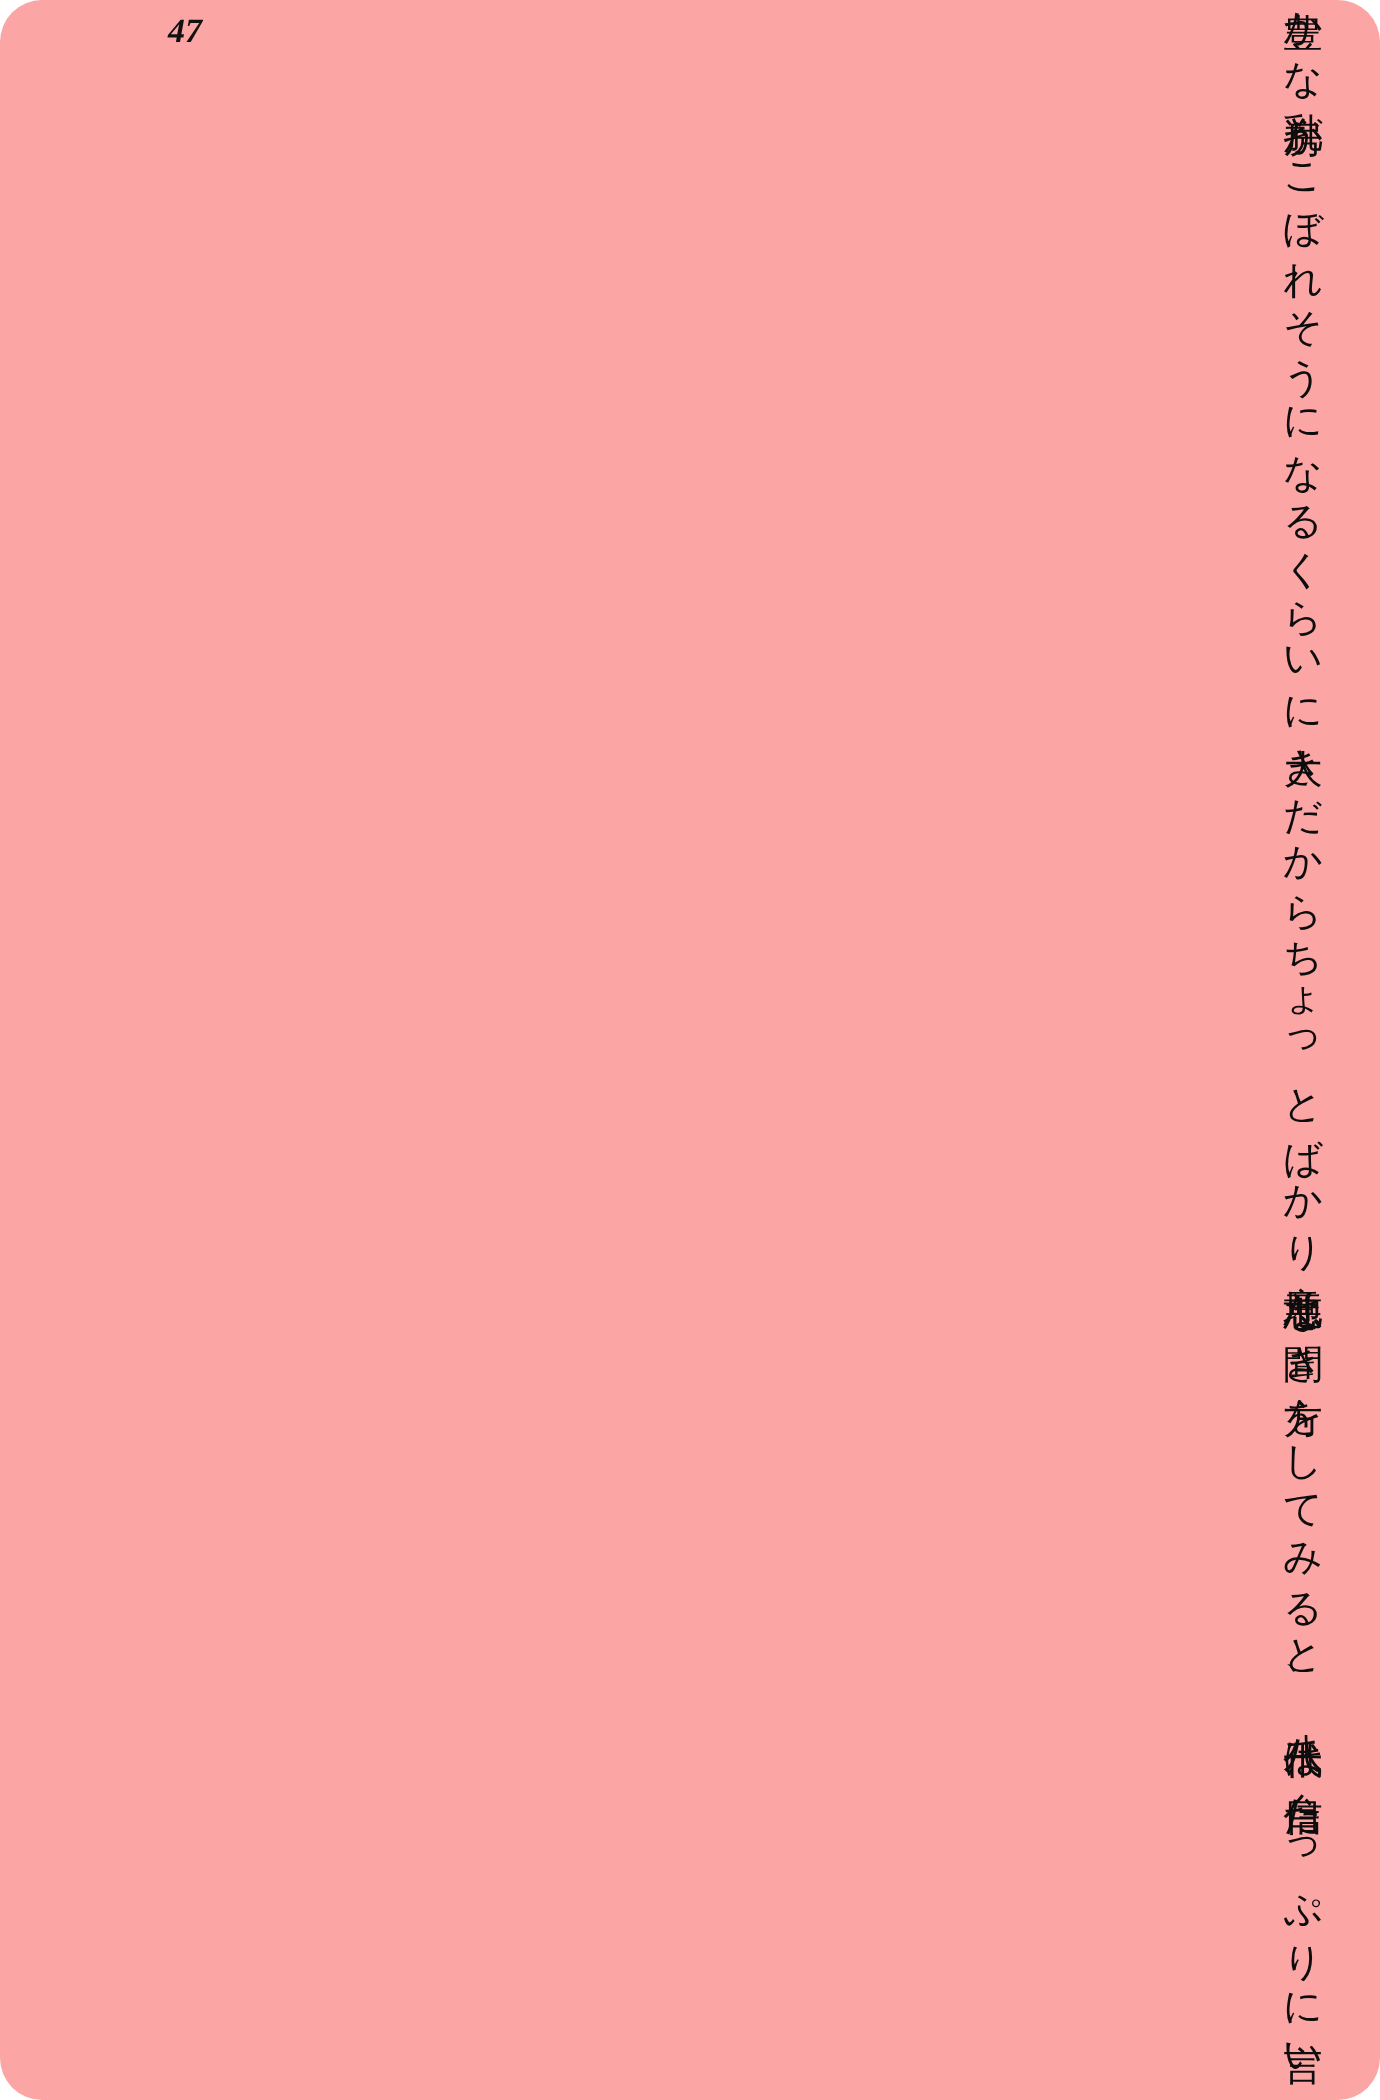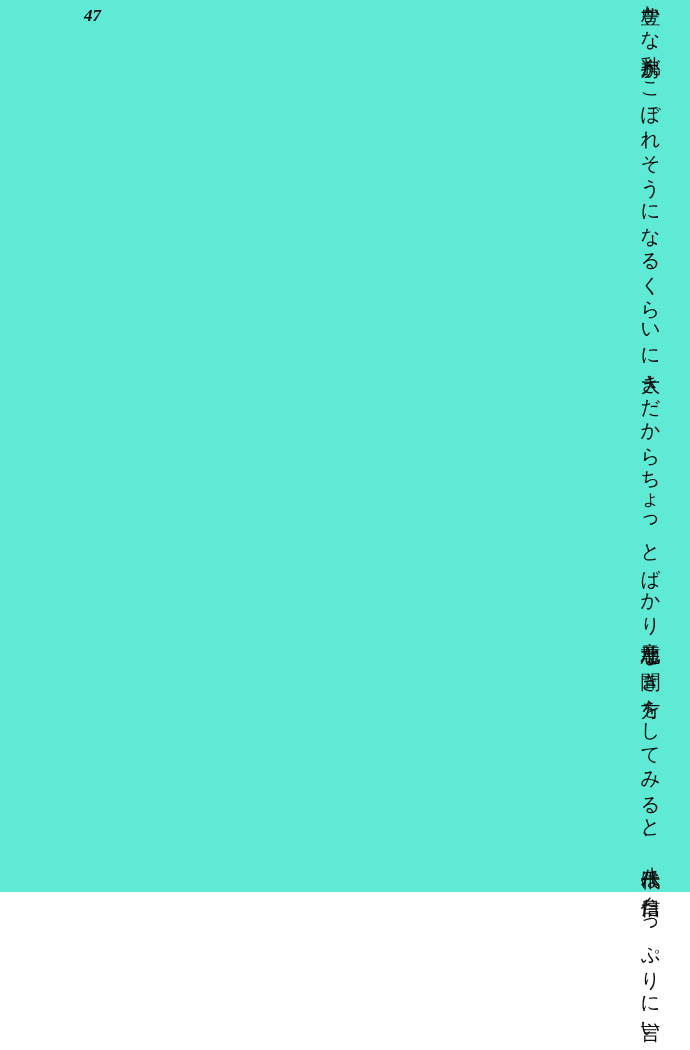--- a/index.html
+++ b/index.html
@@ -10,24 +10,25 @@
   body {
     width: 690px;
     height: 1050px;
     font-family: "Liberation Serif", "DejaVu Serif", serif;
     color: #111111;
     overflow: hidden;
     position: relative;
   }
   .page {
     width: 690px;
-    height: 892px;
+    height: 1050px;
     position: relative;
     box-sizing: border-box;
-    background: #5eead4;
+    background: #fca5a5;
+    border-radius: 21px;
   }
   .page-number {
     position: absolute;
     top: 6px;
     left: 84px;
     font-size: 17px;
     font-family: "Liberation Serif", "DejaVu Serif", serif;
     font-style: italic;
     font-weight: bold;
     color: #111;

